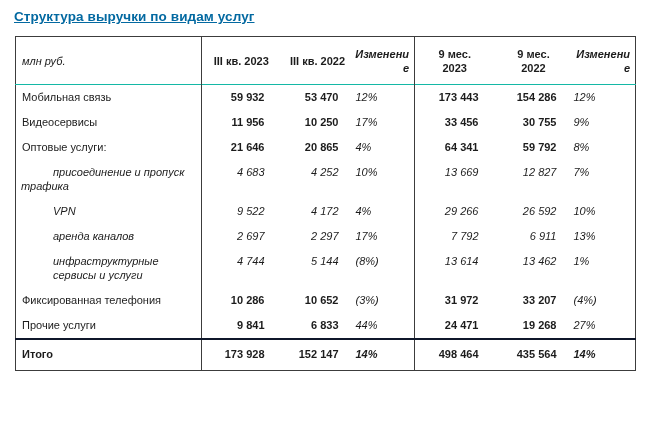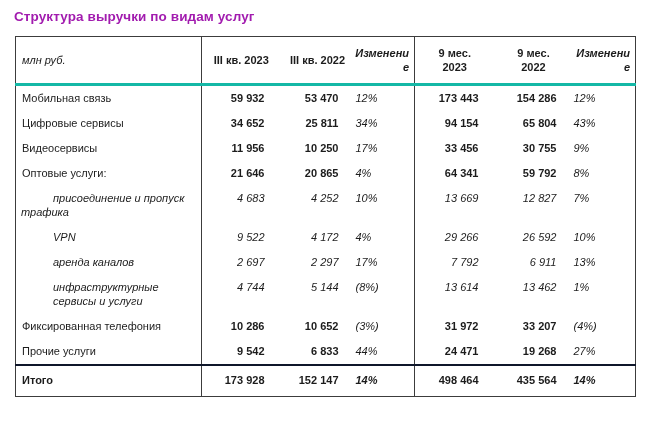--- a/index.html
+++ b/index.html
@@ -7,40 +7,41 @@
     margin: 0; padding: 0;
     width: 648px; height: 435px;
     background: #ffffff;
     font-family: "Liberation Sans", sans-serif;
     color: #1c1c1c;
   }
   .page { width: 648px; height: 435px; overflow: hidden; }
   .page-title {
     font-size: 13.5px;
     font-weight: bold;
-    color: #a21caf;
+    color: #0369a1;
     margin: 9px 0 12px 14px;
     letter-spacing: 0.1px;
+    text-decoration: underline;
   }
   table.revenue {
     border-collapse: collapse;
     table-layout: fixed;
     margin-left: 15px;
     width: 620px;
     border: 1px solid #3c3c3c;
   }
   col.c-label  { width: 186px; }
   col.c-q23    { width: 79px; }
   col.c-q22    { width: 74px; }
   col.c-chg1   { width: 60px; }
   col.c-m23    { width: 80px; }
   col.c-m22    { width: 78px; }
   col.c-chg2   { width: 63px; }
 
-  thead tr { border-bottom: 3px solid #14b8a6; }
+  thead tr { border-bottom: 1px solid #14b8a6; }
   thead th {
     height: 48px;
     vertical-align: middle;
     font-size: 11px;
     font-weight: normal;
     padding: 0;
   }
   th.unit {
     text-align: left;
     font-style: italic;
@@ -130,29 +131,20 @@
         <tr class="main">
           <td class="label">Мобильная связь</td>
           <td class="num sep">59 932</td>
           <td class="num">53 470</td>
           <td class="pct">12%</td>
           <td class="num sep">173 443</td>
           <td class="num">154 286</td>
           <td class="pct">12%</td>
         </tr>
         <tr class="main">
-          <td class="label">Цифровые сервисы</td>
-          <td class="num sep">34 652</td>
-          <td class="num">25 811</td>
-          <td class="pct">34%</td>
-          <td class="num sep">94 154</td>
-          <td class="num">65 804</td>
-          <td class="pct">43%</td>
-        </tr>
-        <tr class="main">
           <td class="label">Видеосервисы</td>
           <td class="num sep">11 956</td>
           <td class="num">10 250</td>
           <td class="pct">17%</td>
           <td class="num sep">33 456</td>
           <td class="num">30 755</td>
           <td class="pct">9%</td>
         </tr>
         <tr class="main">
           <td class="label">Оптовые услуги:</td>
@@ -203,21 +195,21 @@
           <td class="label">Фиксированная телефония</td>
           <td class="num sep">10 286</td>
           <td class="num">10 652</td>
           <td class="pct">(3%)</td>
           <td class="num sep">31 972</td>
           <td class="num">33 207</td>
           <td class="pct">(4%)</td>
         </tr>
         <tr class="main">
           <td class="label">Прочие услуги</td>
-          <td class="num sep">9 542</td>
+          <td class="num sep">9 841</td>
           <td class="num">6 833</td>
           <td class="pct">44%</td>
           <td class="num sep">24 471</td>
           <td class="num">19 268</td>
           <td class="pct">27%</td>
         </tr>
         <tr class="total">
           <td class="label">Итого</td>
           <td class="num sep">173 928</td>
           <td class="num">152 147</td>

